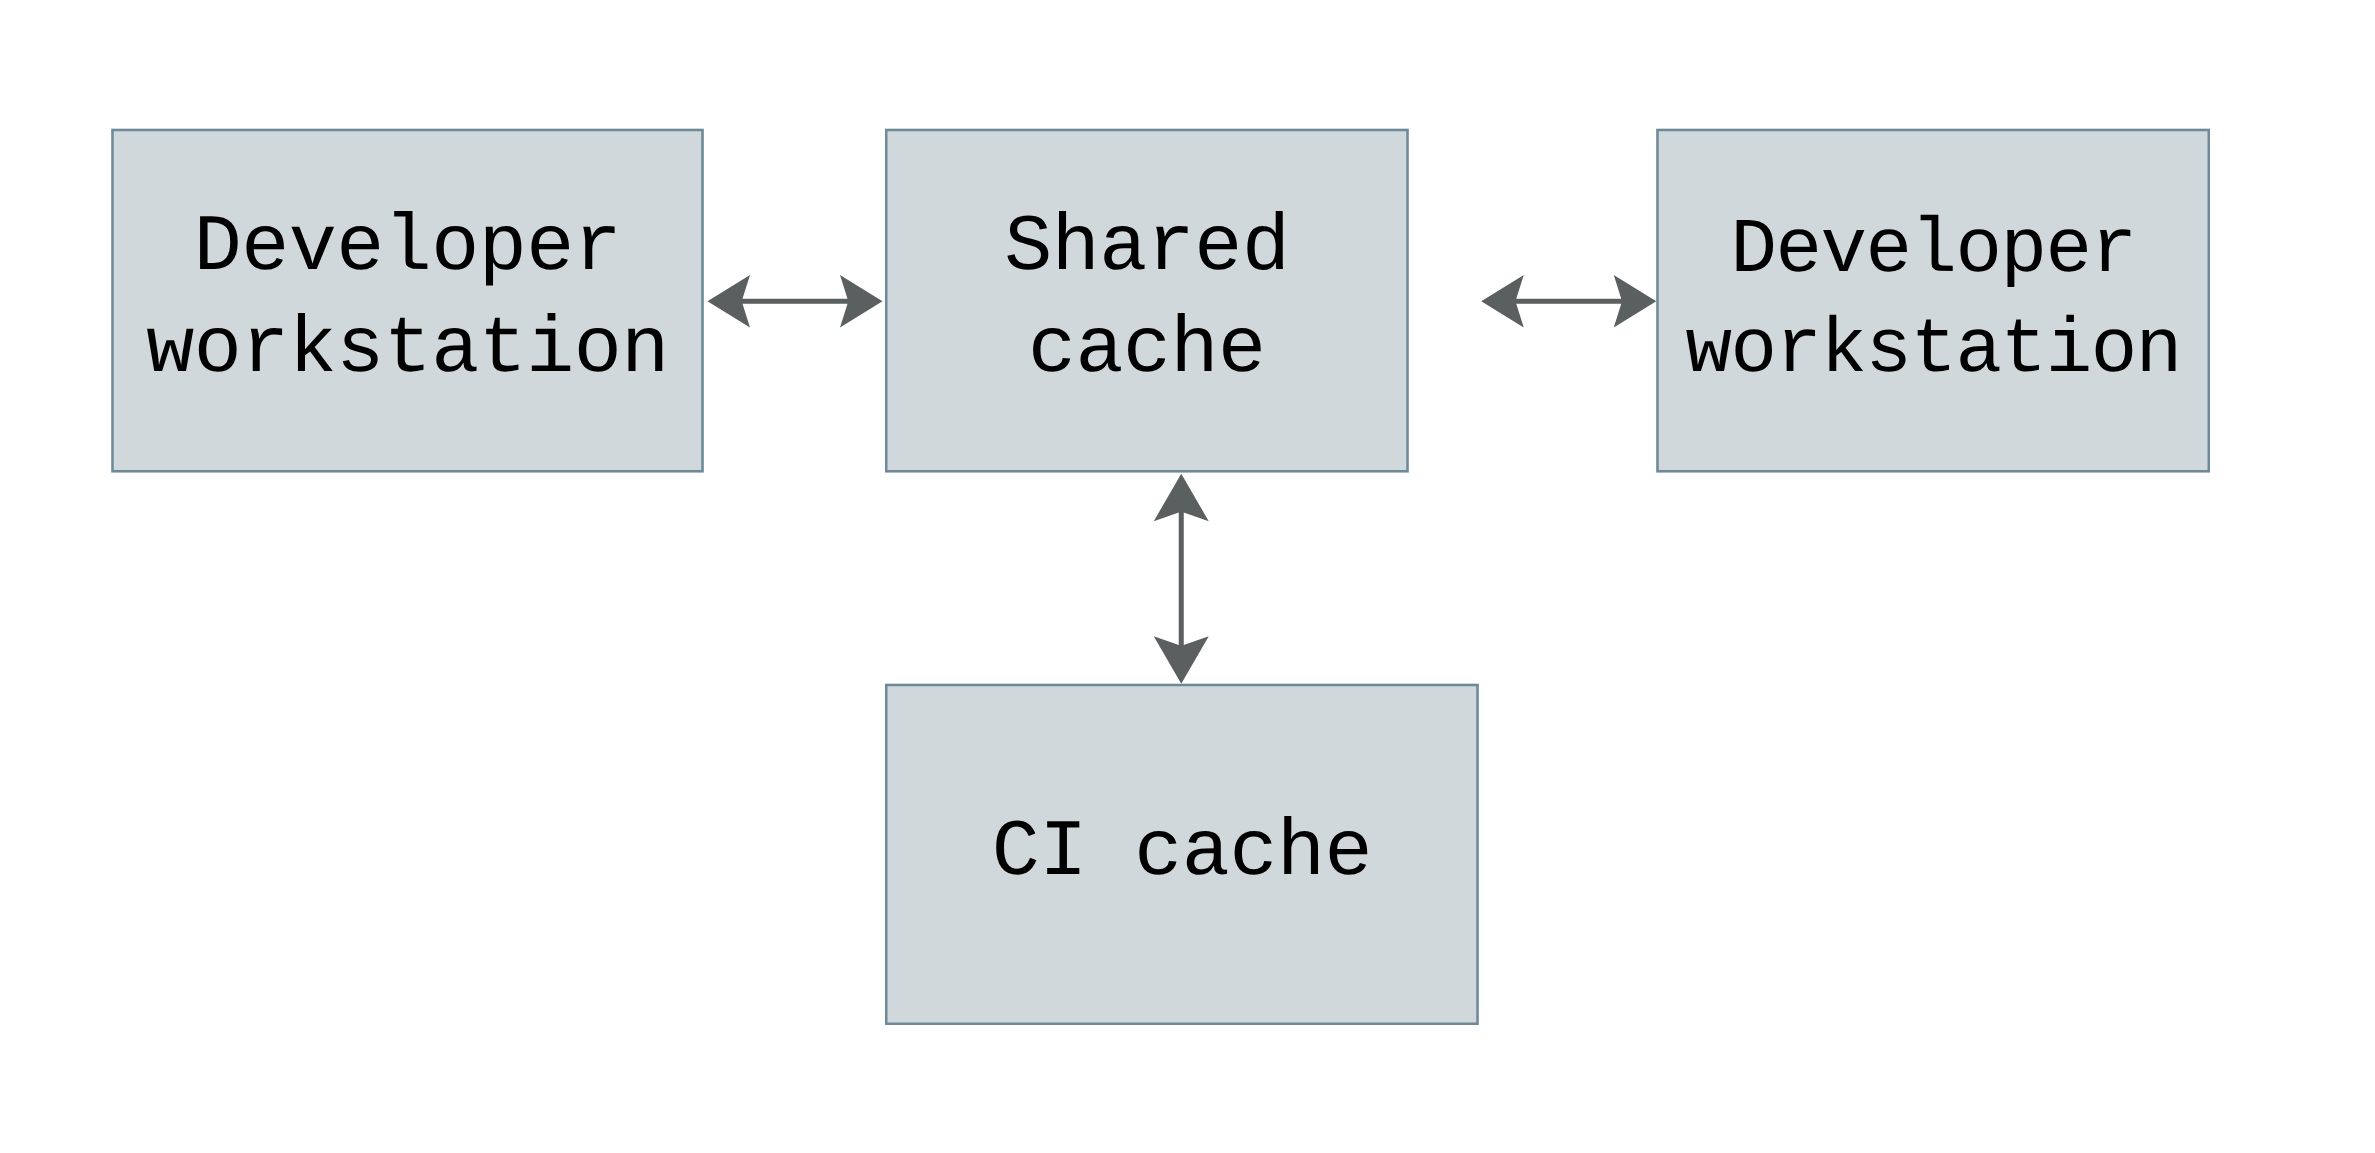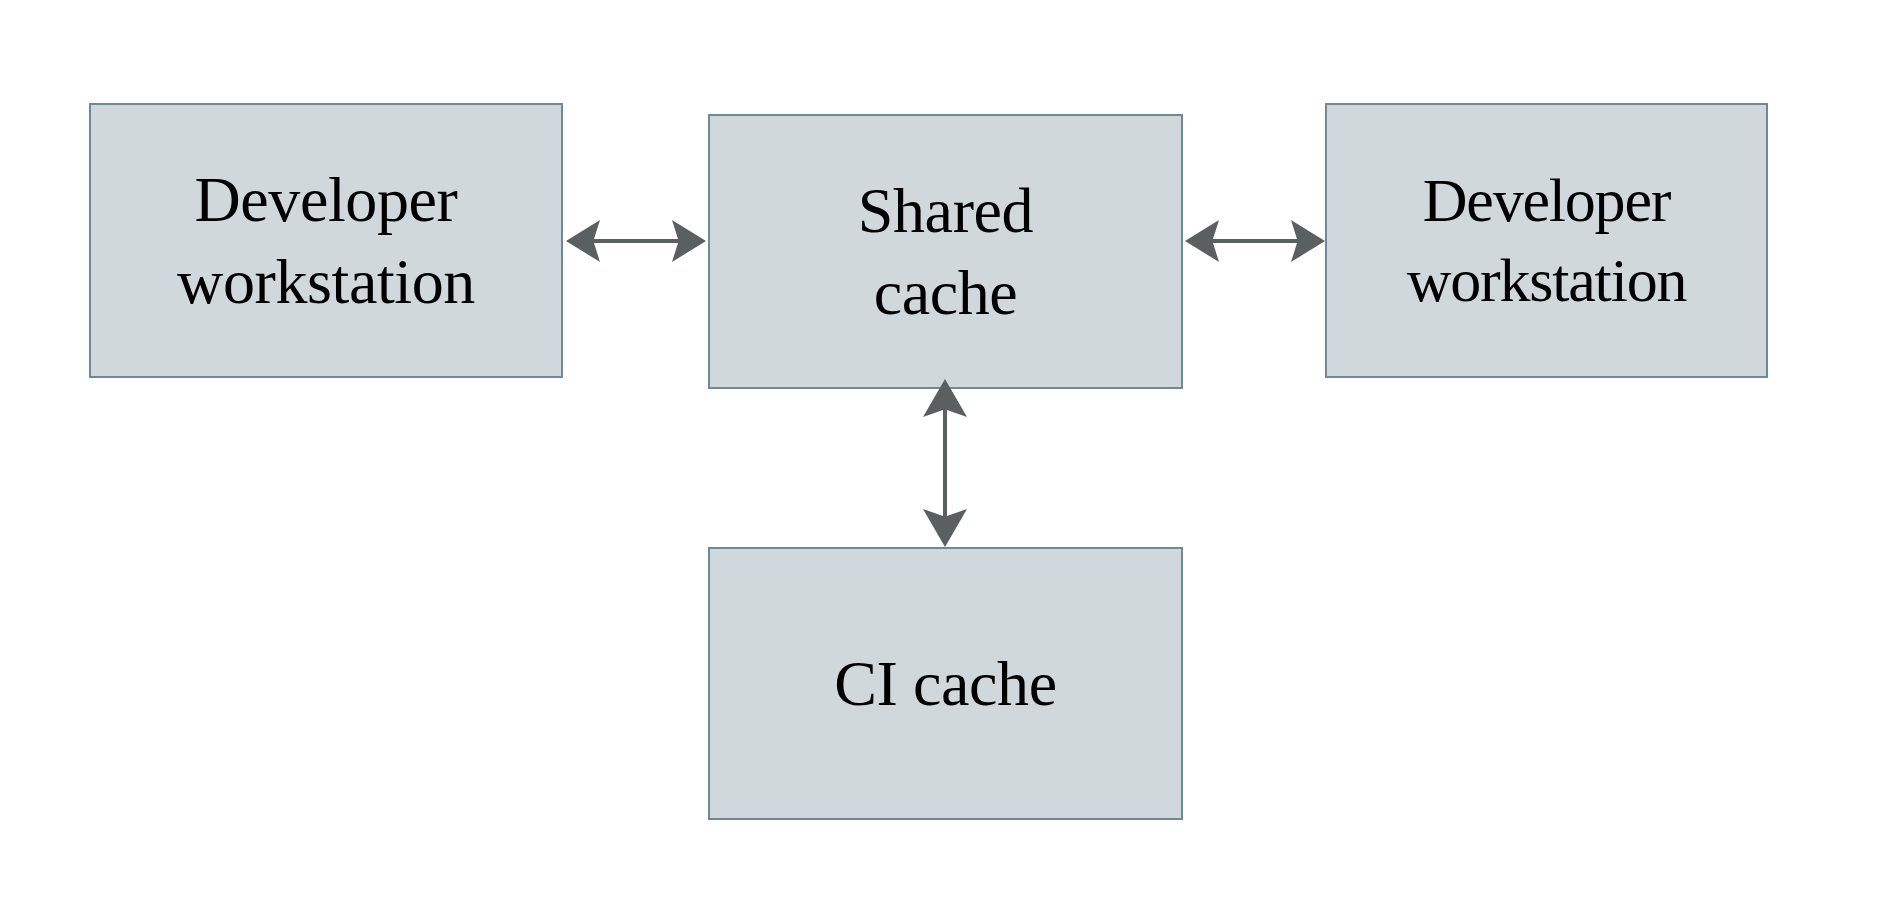--- a/index.html
+++ b/index.html
@@ -22,32 +22,32 @@
     position: absolute;
     box-sizing: border-box;
     background: #d0d8db;
     border: 2px solid #6e8a99;
     display: flex;
     align-items: center;
     justify-content: center;
     text-align: center;
   }
   .node-label {
-    font-family: Liberation Serif, serif;
+    font-family: Liberation Mono, monospace;
     font-size: 64px;
     line-height: 1.28;
     color: #000000;
     font-weight: 400;
     letter-spacing: -0.4px;
     white-space: pre-line;
     padding: 0 6px;
   }
   
   #node-dev-left   { left: 89px;   top: 103px; width: 474px; height: 275px; }
-  #node-shared     { left: 708px;  top: 103px; width: 475px; height: 275px; margin-top: 11px; }
+  #node-shared     { left: 708px;  top: 103px; width: 419px; height: 275px; }
   #node-dev-right  { left: 1325px; top: 103px; width: 443px; height: 275px; }
   #node-ci         { left: 708px;  top: 547px; width: 475px; height: 273px; }
 
   #node-dev-right .node-label { font-size: 62px; letter-spacing: -1.2px; }
 
   .connector {
     position: absolute;
     overflow: visible;
     pointer-events: none;
   }

